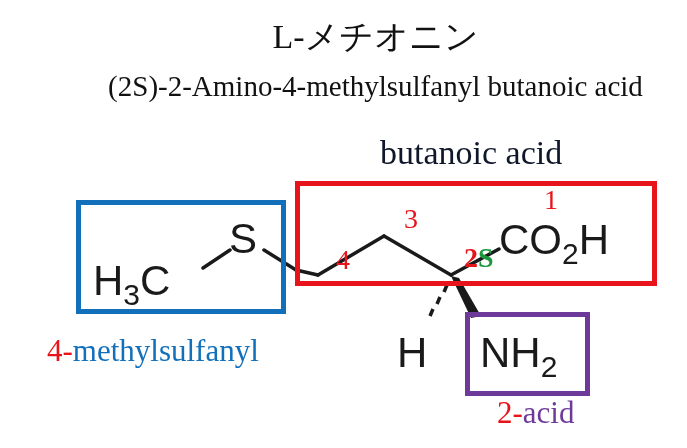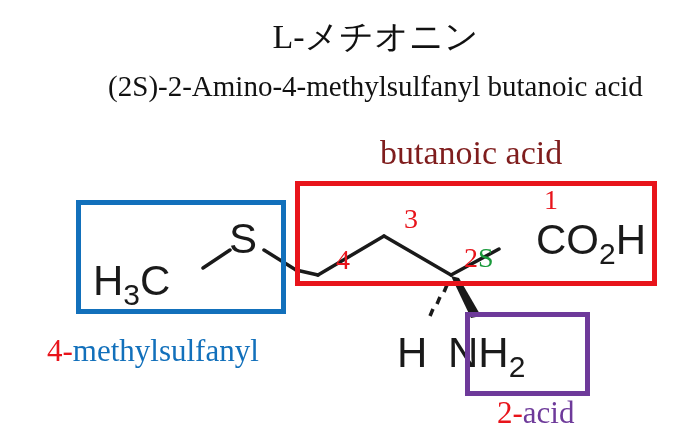--- a/index.html
+++ b/index.html
@@ -39,38 +39,38 @@
   <line x1="440" y1="297" x2="437" y2="304" stroke="#1a1a1a" stroke-width="3.5"></line>
   <line x1="433" y1="309" x2="430" y2="316" stroke="#1a1a1a" stroke-width="3.5"></line>
 
   <polygon points="451,276 459,278 481,316 471,318" fill="#1a1a1a"></polygon>
 </svg>
 
 <div class="atom sans" style="left:93px; top:260px;">
   <span>H</span><sub>3</sub><span>C</span>
 </div>
 <div class="atom sans" style="left:229px; top:218px;">S</div>
-<div class="atom sans" style="left:499px; top:219px;margin-left:37px;">
+<div class="atom sans" style="left:499px; top:219px;">
   <span>CO</span><sub>2</sub><span>H</span>
 </div>
 <div class="atom sans" style="left:397px; top:332px;">H</div>
-<div class="atom sans" style="left:448px; top:332px;">
+<div class="atom sans" style="left:480px; top:332px;">
   <span>NH</span><sub>2</sub>
 </div>
 
 <div class="num serif" style="left:512px; top:186px; color:#e8141b;">1</div>
-<div class="num serif" style="left:432px; top:244px;">
+<div class="num serif" style="left:432px; top:244px;font-weight:bold;">
   <span style="color:#e8141b;">2</span><span style="color:#1a9a3c;">S</span>
 </div>
 <div class="num serif" style="left:372px; top:205px; color:#e8141b;">3</div>
 <div class="num serif" style="left:304px; top:246px; color:#e8141b;">4</div>
 
 <div class="box" style="left:76px; top:200px; width:210px; height:114px; border-color:#1270bb;"></div>
 <div class="box" style="left:295px; top:181px; width:362px; height:105px; border-color:#e8141b;"></div>
 <div class="box" style="left:465px; top:312px; width:125px; height:84px; border-color:#6e3a9a;"></div>
 
-<div class="label serif" style="left:348px; top:136px; font-size:34px; color:#7f1d1d;">butanoic acid</div>
+<div class="label serif" style="left:348px; top:136px; font-size:34px; color:#0f172a;">butanoic acid</div>
 <div class="label serif" style="left:15px; top:335px;">
   <span style="color:#e8141b;">4-</span><span style="color:#1270bb;">methylsulfanyl</span>
 </div>
 <div class="label serif" style="left:465px; top:397px;">
   <span style="color:#e8141b;">2-</span><span style="color:#6e3a9a;">acid</span>
 </div>
 
 </body></html>

